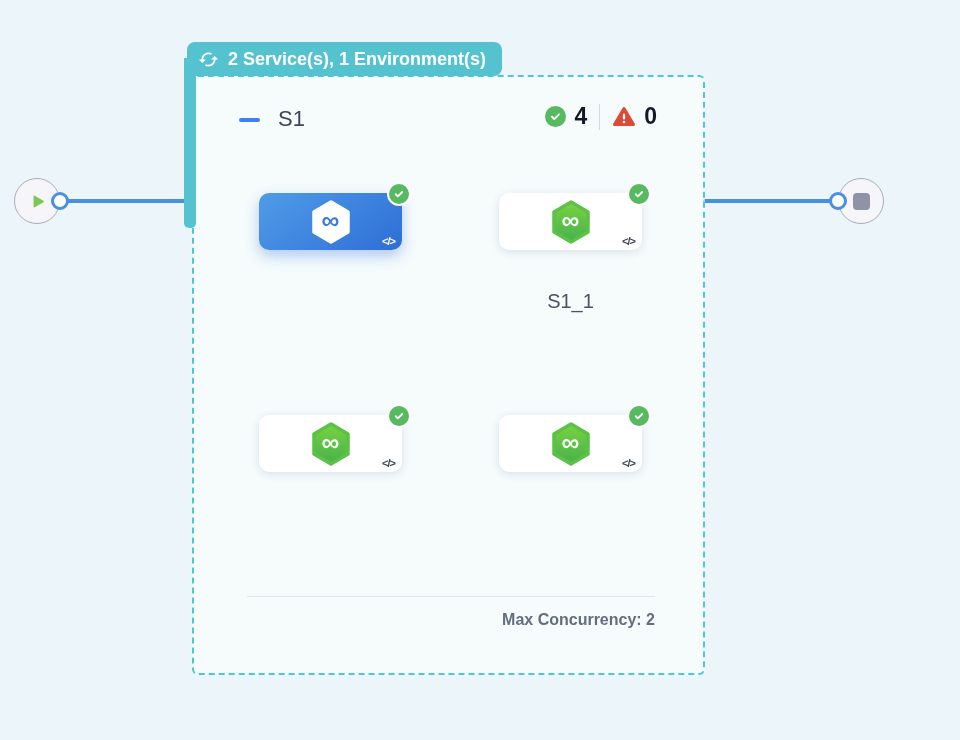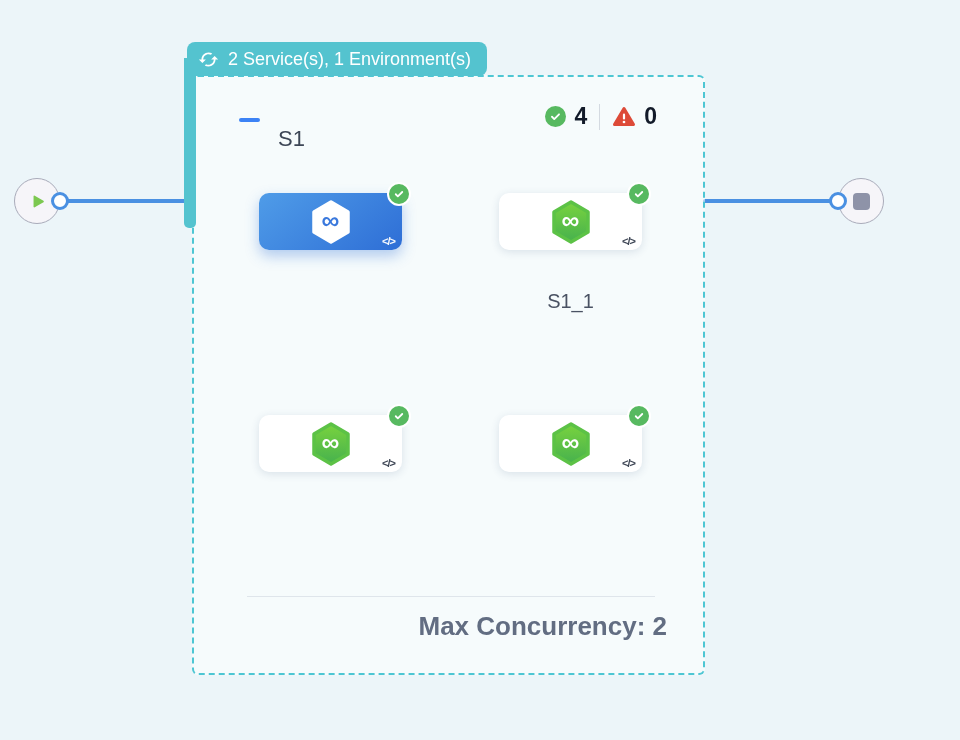--- a/index.html
+++ b/index.html
@@ -23,37 +23,37 @@
   .dot{
     position:absolute;top:192px;width:12px;height:12px;background:#ffffff;
     border:3.5px solid #4a90e2;border-radius:50%;z-index:4;box-sizing:content-box;
   }
   .dot-left{left:51px;}
   .dot-right{left:829px;}
   
   .badge{
     position:absolute;left:187px;top:42px;height:34px;background:#54c3cf;
     border-radius:8px;display:inline-flex;align-items:center;gap:9px;
-    padding:0 16px 0 11px;color:#ffffff;font-size:18px;z-index:3;white-space:nowrap;
+    padding:0 16px 0 11px;color:#ffffff;font-size:18px;z-index:3;white-space:nowrap;font-weight:bold;
   }
   .badge-tail{
     position:absolute;left:184px;top:58px;width:12px;height:170px;
     background:#54c3cf;border-radius:0 0 5px 5px;z-index:2;
   }
   
   .group-box{
     position:absolute;left:192px;top:75px;width:513px;height:600px;
     border:2px dashed #4ec6d3;border-radius:6px;background:rgba(255,255,255,0.55);
     box-sizing:border-box;z-index:1;
   }
   .collapse-dash{
     position:absolute;left:45px;top:41px;width:21px;height:4px;
     background:#3c82f5;border-radius:2px;cursor:pointer;
   }
-  .group-title{position:absolute;left:84px;top:29px;font-size:22px;font-weight:500;color:#3d4656;margin-top:20px;}
+  .group-title{position:absolute;left:84px;top:29px;font-size:22px;font-weight:500;color:#3d4656;}
   .stats{
     position:absolute;right:46px;top:26px;display:flex;align-items:center;gap:8px;
     font-size:23px;font-weight:600;color:#121a29;
   }
   .check-circle{
     width:21px;height:21px;border-radius:50%;background:#57b960;
     display:flex;align-items:center;justify-content:center;flex:0 0 auto;
   }
   .stat-divider{width:1px;height:26px;background:#d4dae1;margin:0 4px;}
   
@@ -84,21 +84,21 @@
   .infinity-on-green{color:#ffffff;}
   .code-glyph{
     position:absolute;right:7px;bottom:3px;font-size:11px;font-weight:700;letter-spacing:-1px;
   }
   .code-on-blue{color:rgba(255,255,255,0.95);}
   .code-on-white{color:#3f4756;}
   .service-label{position:absolute;top:97px;width:100%;font-size:20px;color:#4a5263;}
   
   .h-divider{position:absolute;left:53px;top:519px;width:408px;height:1px;background:#dfe5eb;}
   .max-concurrency{
-    position:absolute;right:36px;top:534px;font-size:26px;font-weight:700;color:#626d82;
+    position:absolute;right:48px;top:534px;font-size:16px;font-weight:700;color:#626d82;
   }
 </style>
 </head>
 <body>
 
 <div class="stage">
 
   <svg width="0" height="0" style="position:absolute" aria-hidden="true">
     <defs>
       <linearGradient id="greenGrad" x1="0" y1="0" x2="0" y2="1">

